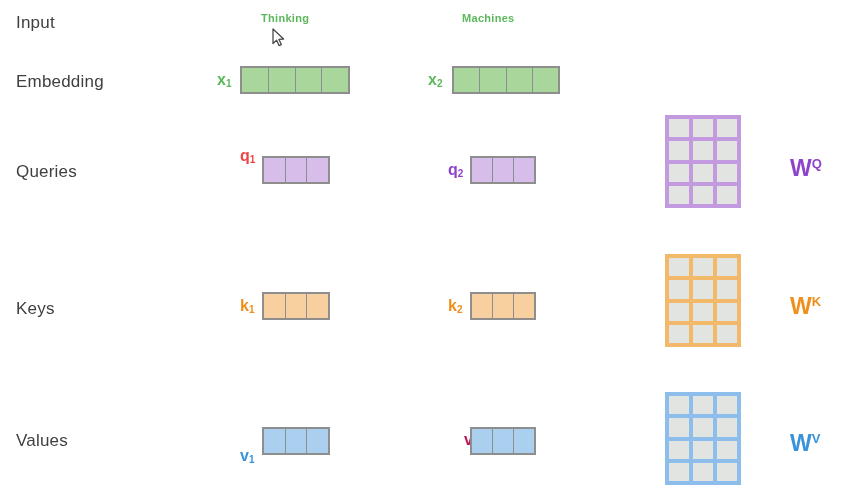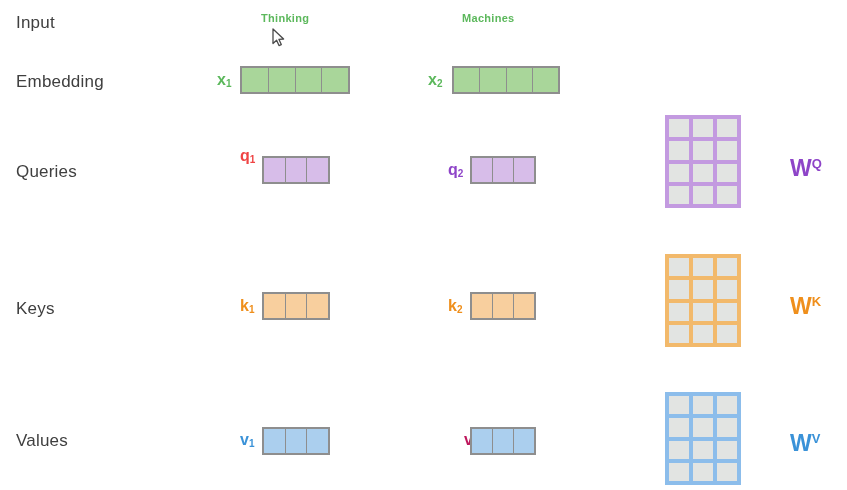--- a/index.html
+++ b/index.html
@@ -156,21 +156,21 @@
     <div class="cell" style="background:#f8cf9e"></div>
   </div>
 
   <div class="vec-label" style="left:448px; top:298px; color:#ef8f1c">k<sub>2</sub></div>
   <div class="vec" style="left:470px; top:292px; width:66px; height:28px;">
     <div class="cell" style="background:#f8cf9e"></div>
     <div class="cell" style="background:#f8cf9e"></div>
     <div class="cell" style="background:#f8cf9e"></div>
   </div>
 
-  <div class="vec-label" style="left:240px; top:432px; color:#3a92d8">v<sub>1</sub></div>
+  <div class="vec-label" style="left:240px; top:448px; color:#3a92d8">v<sub>1</sub></div>
   <div class="vec" style="left:262px; top:427px; width:68px; height:28px;">
     <div class="cell" style="background:#abcfee"></div>
     <div class="cell" style="background:#abcfee"></div>
     <div class="cell" style="background:#abcfee"></div>
   </div>
 
   <div class="vec-label" style="left:464px; top:432px; color:#be185d">v<sub>2</sub></div>
   <div class="vec" style="left:470px; top:427px; width:66px; height:28px;">
     <div class="cell" style="background:#abcfee"></div>
     <div class="cell" style="background:#abcfee"></div>

